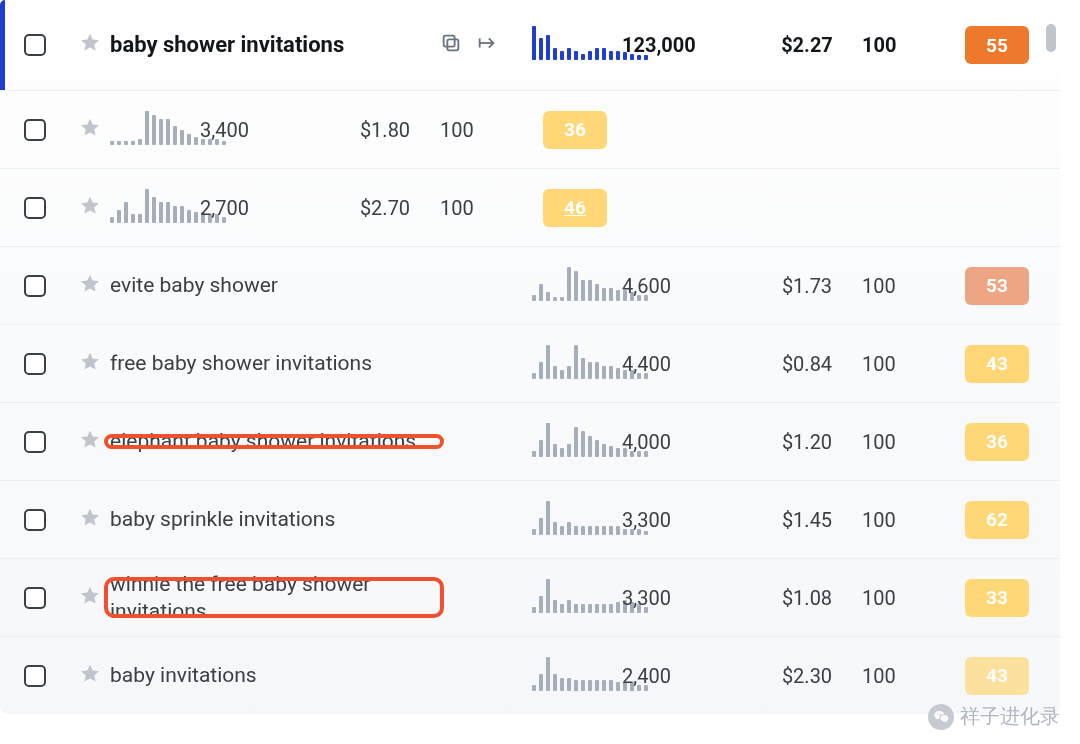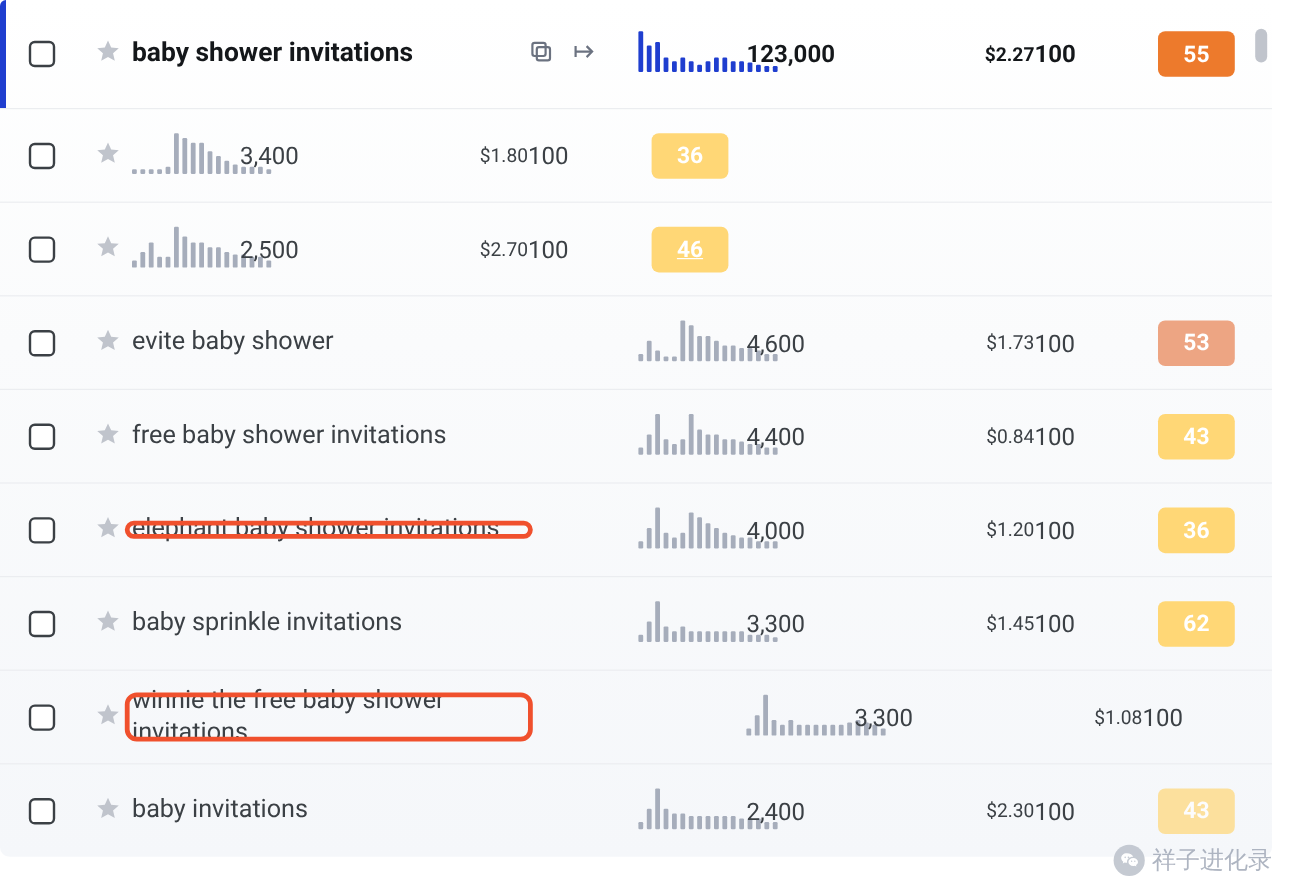--- a/index.html
+++ b/index.html
@@ -40,21 +40,21 @@
   }
   .row + .row {
     border-top: 1px solid #ebedf0;
   }
   .row.last .kd-badge { opacity: 0.7; }
   .col-cb { width: 70px; display:flex; justify-content:center; }
   .col-star { width: 40px; display:flex; justify-content:center; }
   .col-kw { flex: 1 1 auto; min-width: 0; padding-right: 12px; position: relative; }
   .col-trend { width: 90px; display:flex; align-items:flex-end; justify-content:flex-start; padding-bottom: 10px; }
   .col-vol { width: 130px; text-align: left; font-size: 20px; color:#3b4045; }
-  .col-cpc { width: 110px; text-align: right; font-size: 16px; color:#3b4045;}
+  .col-cpc { width: 110px; text-align: center; font-size: 20px; color:#3b4045;}
   .col-pd  { width: 90px; text-align: left; font-size: 20px; color:#3b4045;}
   .col-kd  { width: 90px; display:flex; justify-content:center; }
   .row.first .col-vol, .row.first .col-cpc, .row.first .col-pd, .row.first .kw-text { font-weight: 700; color:#14171a;}
   .cb {
     width: 22px; height: 22px; border: 2px solid #3b4045; border-radius: 5px;
     background: #fff;
   }
   .star svg { width: 22px; height: 22px; fill: #c0c4cc; }
   .kw-text {
     font-size: 21px;
@@ -219,21 +219,21 @@
           <span style="height: 17px;"></span>
           <span style="height: 17px;"></span>
           <span style="height: 13px;"></span>
           <span style="height: 11px;"></span>
           <span style="height: 11px;"></span>
           <span style="height: 9px;"></span>
           <span style="height: 9px;"></span>
           <span style="height: 6px;"></span>
         </div>
       </div>
-      <div class="col-vol">2,500</div>
+      <div class="col-vol">2,700</div>
       <div class="col-cpc">$2.70</div>
       <div class="col-pd">100</div>
       <div class="col-kd">
         <div class="kd-badge" style="background: rgb(255, 215, 118); text-decoration: underline;">46</div>
       </div>
     </div>
     <div class="row">
       <div class="col-cb">
         <div class="cb"></div>
       </div>
@@ -412,20 +412,23 @@
           <span style="height: 11px;"></span>
           <span style="height: 13px;"></span>
           <span style="height: 11px;"></span>
           <span style="height: 9px;"></span>
           <span style="height: 6px;"></span>
         </div>
       </div>
       <div class="col-vol">3,300</div>
       <div class="col-cpc">$1.08</div>
       <div class="col-pd">100</div>
+      <div class="col-kd">
+        <div class="kd-badge" style="background: rgb(255, 215, 118);">33</div>
+      </div>
     </div>
     <div class="row last">
       <div class="col-cb">
         <div class="cb"></div>
       </div>
       <div class="col-star">
         <span class="star"><svg viewBox="0 0 24 24">
             <path d="M12 2l2.9 6.3 6.9.6-5.2 4.6 1.6 6.8L12 16.9l-6.2 3.4 1.6-6.8L2.2 8.9l6.9-.6z"></path>
           </svg></span>
       </div>

